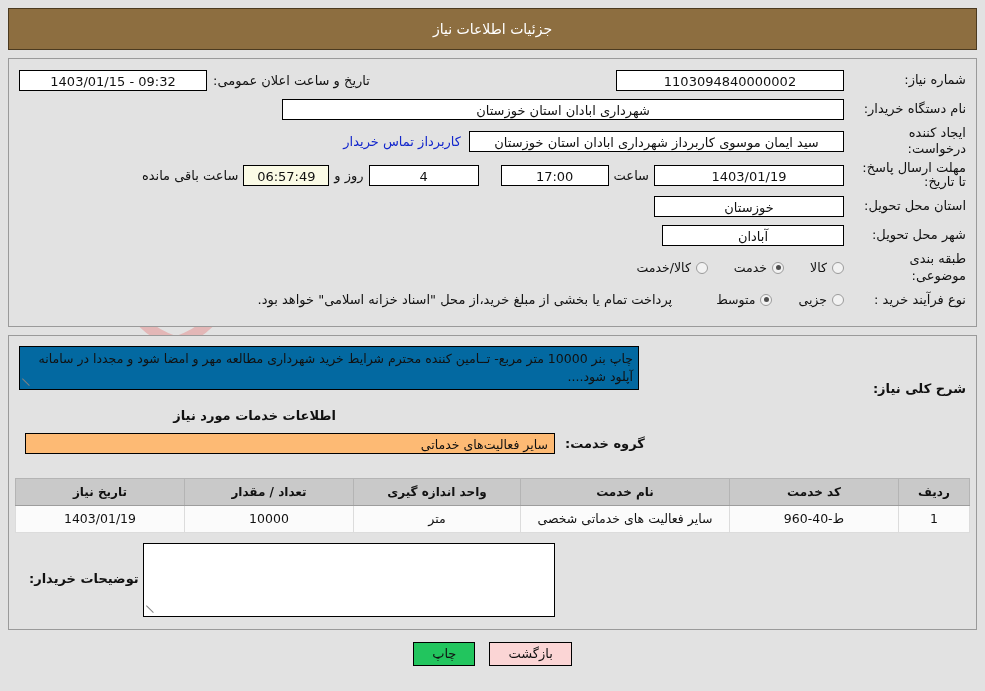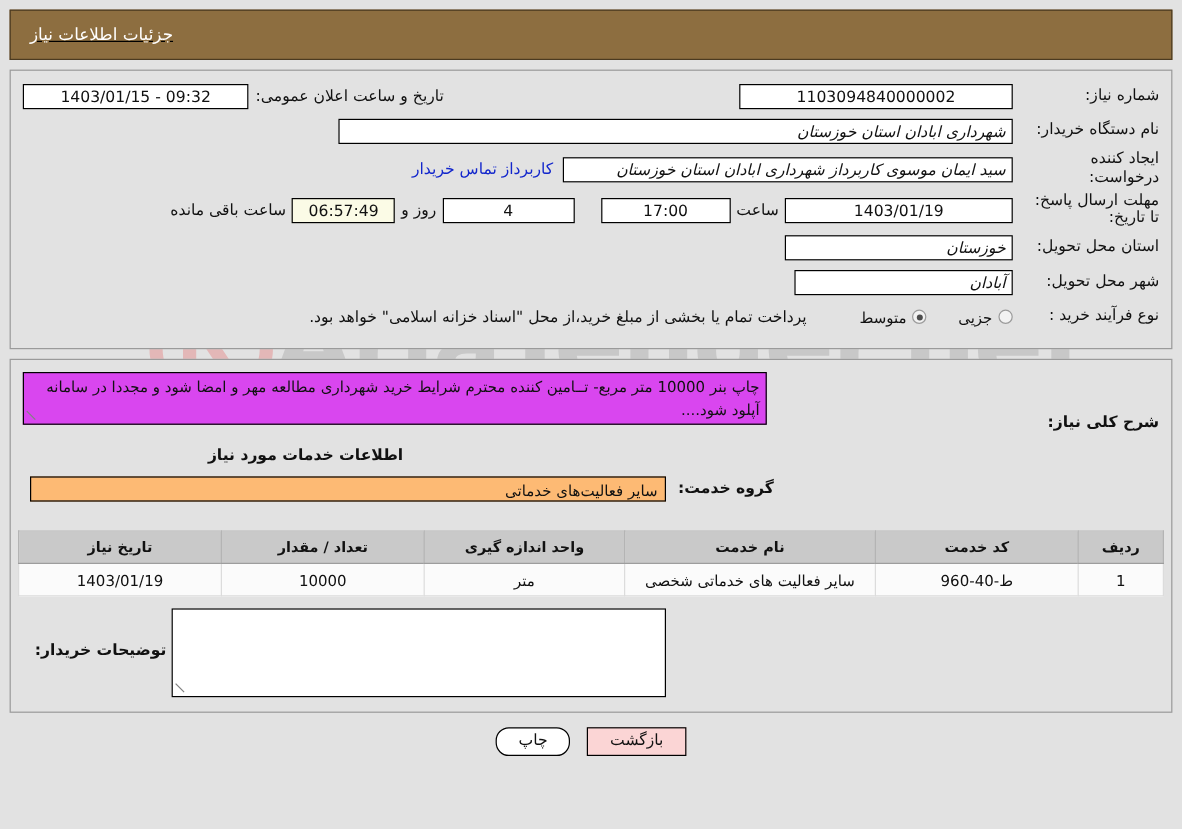--- a/index.html
+++ b/index.html
@@ -59,24 +59,23 @@
     z-index: 10;
     padding: 0;
   }
   .title-bar {
     margin: 8px 8px 0 8px;
     height: 42px;
     background: #8d6e40;
     border: 1px solid #4b3a20;
     display: flex;
     align-items: center;
-    justify-content: flex-end;
+    justify-content: center;
     padding: 0 16px;
     box-sizing: border-box;
-    text-decoration: underline;
   }
   .title-bar .title-text {
     color: #ffffff;
     font-size: 14px;
     font-weight: normal;
   }
 
   
   .panel {
     margin: 8px 8px 0 8px;
@@ -112,21 +111,21 @@
     height: 21px;
     line-height: 21px;
     font-size: 13px;
     color: #111;
     padding: 0 5px;
     box-sizing: border-box;
     text-align: center;
     overflow: hidden;
     white-space: nowrap;
   }
-  .fld.rtltext { text-align: right; font-style: italic; }
+  .fld.rtltext { text-align: center; }
   .fld.timer { background: #fbfbe6; }
   .w-need  { width: 228px; }
   .w-org   { width: 562px; }
   .w-crt   { width: 375px; }
   .w-date  { width: 190px; }
   .w-time  { width: 108px; }
   .w-days  { width: 110px; }
   .w-left  { width: 86px; }
   .w-prov  { width: 190px; }
   .w-city  { width: 182px; }
@@ -193,21 +192,21 @@
     padding-top: 3px;
     margin-left: 6px;
     white-space: nowrap;
     margin-top: 32px;
   }
   .desc-box {
     flex: 1 1 auto;
     max-width: 620px;
     margin-right: auto;
     border: 1px solid #000;
-    background: #d946ef;
+    background: #0369a1;
     height: 44px;
     font-size: 12.5px;
     line-height: 1.45;
     color: #111;
     padding: 3px 5px 0 5px;
     box-sizing: border-box;
     text-align: right;
     position: relative;
     overflow: hidden;
   }
@@ -327,21 +326,21 @@
     border: 1px solid #000;
     font-size: 13px;
     color: #111;
     padding: 0 18px;
     height: 24px;
     line-height: 22px;
     box-sizing: border-box;
     cursor: pointer;
     font-family: inherit;
   }
-  .btn.print { background: #ffffff; border-radius: 11px; }
+  .btn.print { background: #22c55e; }
   .btn.back  { background: #fbd5d5; }
 </style>
 </head>
 <body>
 
 <div class="watermark">
   <div class="wm-inner">
     <svg class="wm-shield" viewBox="0 0 104 118">
       <path d="M52 4 L98 20 L98 62 C98 90 76 106 52 114 C28 106 6 90 6 62 L6 20 Z" fill="none" stroke="#e3b7b7" stroke-width="11"></path>
       <path d="M34 36 L34 86 M34 36 L64 36 C74 36 74 56 64 56 L34 56 M50 56 L70 86" fill="none" stroke="#e3b7b7" stroke-width="11" stroke-linecap="square"></path>
@@ -393,20 +392,37 @@
       <div class="row">
         <div class="lbl">استان محل تحویل:</div>
         <div class="fld w-prov rtltext">خوزستان</div>
       </div>
 
       <div class="row">
         <div class="lbl">شهر محل تحویل:</div>
         <div class="fld w-city rtltext">آبادان</div>
       </div>
 
+      <div class="row">
+        <div class="lbl">طبقه بندی موضوعی:</div>
+        <div class="radio-group">
+          <label class="radio-item">
+            <span class="radio"></span>
+            <span class="radio-label">کالا</span>
+          </label>
+          <label class="radio-item">
+            <span class="radio on"></span>
+            <span class="radio-label">خدمت</span>
+          </label>
+          <label class="radio-item">
+            <span class="radio"></span>
+            <span class="radio-label">کالا/خدمت</span>
+          </label>
+        </div>
+      </div>
 
       <div class="row">
         <div class="lbl">نوع فرآیند خرید :</div>
         <div class="radio-group">
           <label class="radio-item">
             <span class="radio"></span>
             <span class="radio-label">جزیی</span>
           </label>
           <label class="radio-item">
             <span class="radio on"></span>

